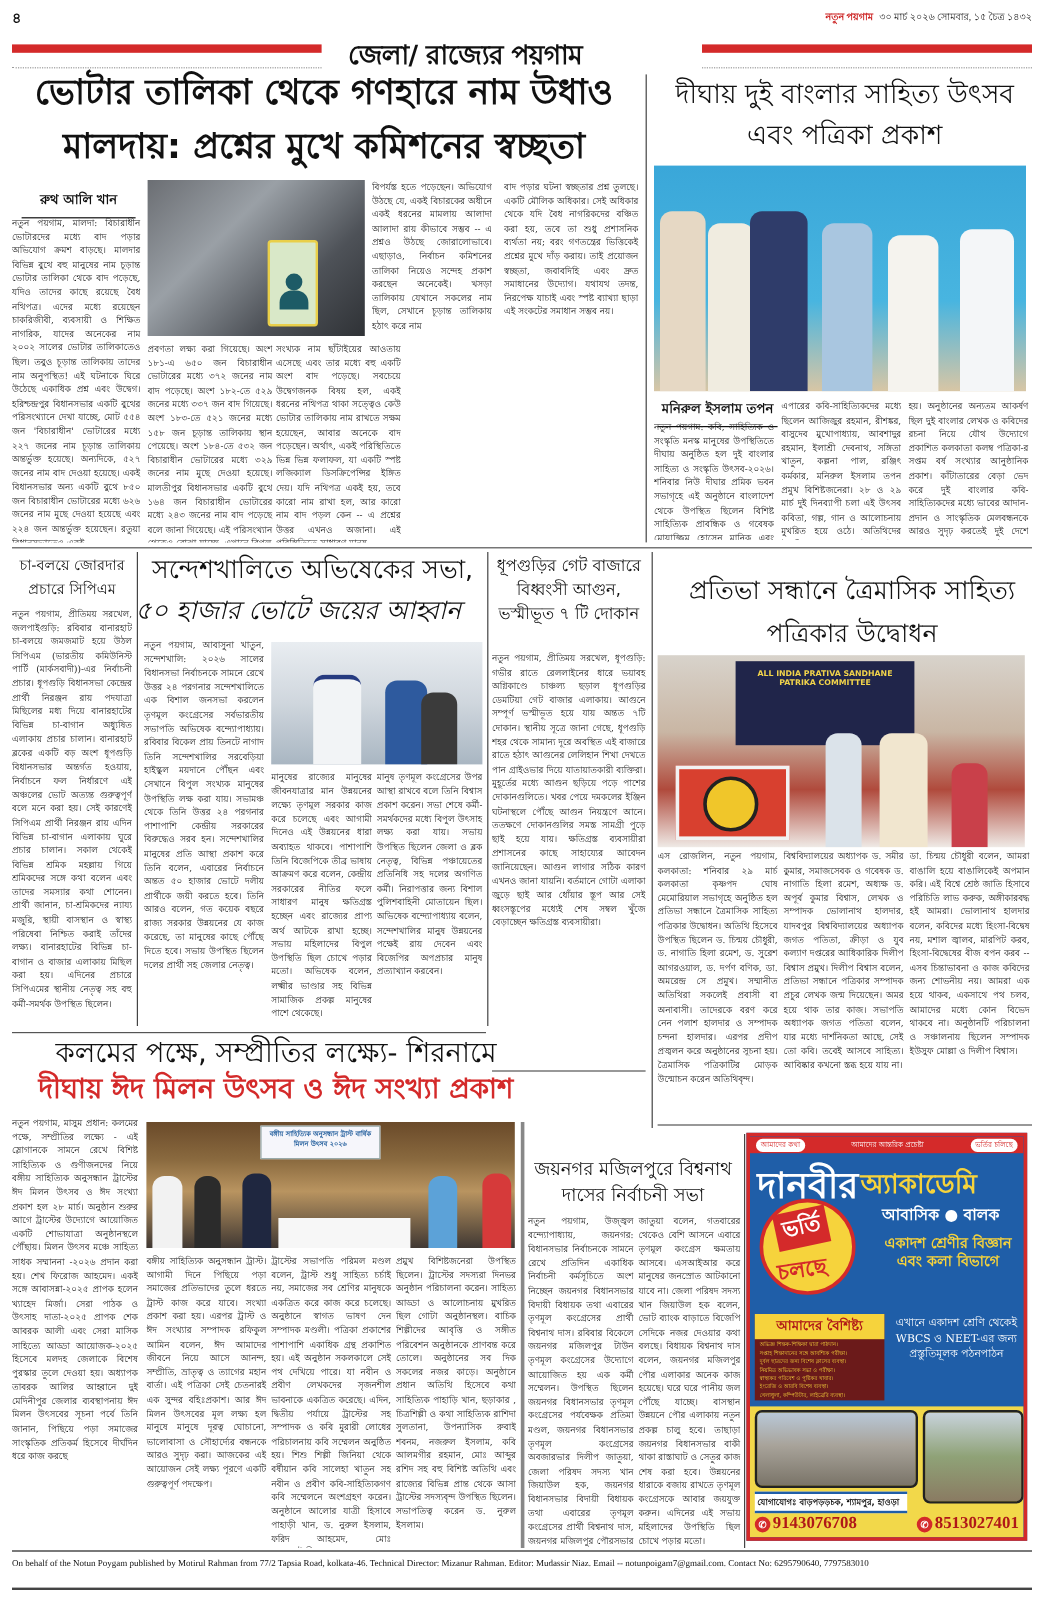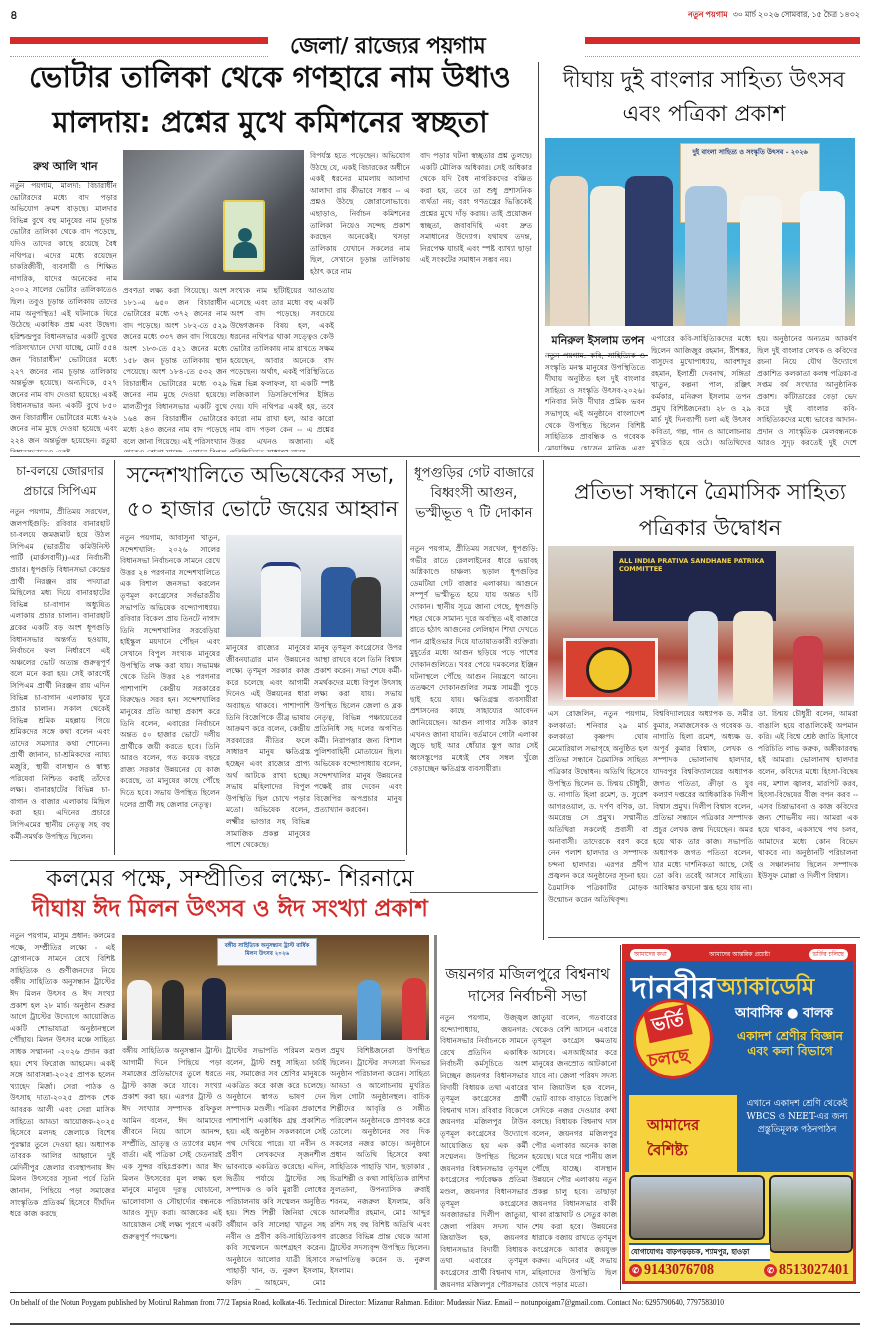--- a/index.html
+++ b/index.html
@@ -25,46 +25,46 @@
   .ph-voter { background: linear-gradient(135deg, #6b6e73 0%, #9aa0a6 35%, #4e5258 70%, #2f3236 100%); }
   .ph-voter .card { position: absolute; left: 100px; top: 50px; width: 42px; height: 72px; background: #d9e8c8; border: 2px solid #e9cf4a; border-radius: 3px; }
   .ph-voter .card .head { position: absolute; left: 13px; top: 26px; width: 14px; height: 14px; border-radius: 50%; background: #1d5b66; }
   .ph-voter .card .body2 { position: absolute; left: 8px; top: 40px; width: 24px; height: 16px; border-radius: 10px 10px 0 0; background: #1d5b66; }
   .ph-dighaa { background: linear-gradient(180deg, #3aa7d9 0%, #48b5e0 60%, #d8c6a5 100%); }
   .ph-dighaa .banner { position: absolute; left: 135px; top: 5px; width: 140px; height: 80px; background: #f4efe2; border: 1px solid #c9b98f; }
   .ph-dighaa .banner span { display: block; font-size: 6.5px; text-align: center; color: #1b3a7a; font-weight: bold; padding-top: 3px; }
   .person { position: absolute; bottom: 0; border-radius: 10px 10px 0 0; }
   .ph-sandesh { background: linear-gradient(180deg, #e9edf1 0%, #cfd6dd 50%, #a9b6c2 100%); }
   .ph-prativa { background: linear-gradient(180deg, #d8d3cb 0%, #c9b6a4 40%, #b04a3c 70%, #efeae6 100%); }
-  .ph-prativa .banner { position: absolute; left: 65px; top: 5px; width: 163px; height: 70px; background: #20254a; color: #f1d34b; font-size: 6.5px; font-weight: bold; font-family: "DejaVu Sans", sans-serif; padding: 6px; }
+  .ph-prativa .banner { position: absolute; left: 65px; top: 5px; width: 149px; height: 70px; background: #20254a; color: #f1d34b; font-size: 6.5px; font-weight: bold; font-family: "DejaVu Sans", sans-serif; padding: 6px; text-align: center; }
   .ph-prativa .podium { position: absolute; left: 15px; top: 92px; width: 95px; height: 62px; background: #d8402f; border: 3px solid #f2f2f2; }
   .ph-prativa .podium .logo { position: absolute; left: 20px; top: 6px; width: 46px; height: 46px; border-radius: 50%; background: #f0c62a; border: 3px solid #222; }
   .ph-eid { background: linear-gradient(180deg, #6a4a2a 0%, #8a6a3f 30%, #b99460 55%, #403833 100%); }
   .ph-eid .banner { position: absolute; left: 95px; top: 3px; width: 100px; height: 28px; background: #f6f6fb; border: 1px solid #9aa; font-size: 5.5px; color: #1d5a9a; text-align: center; font-weight: bold; padding-top: 3px; }
   .ph-eid .table { position: absolute; left: 110px; top: 80px; width: 110px; height: 42px; background: #f7f7f7; }
 
   .ad { background: #1f5ea8; border: 3px solid #d42a2a; overflow: hidden; }
   .ad .topstrip { position: absolute; left: 0; top: 0; right: 0; height: 14px; background: #d42a2a; color: #fff; font-size: 6px; font-family: "DejaVu Sans", sans-serif; display: flex; justify-content: space-between; align-items: center; padding: 0 5px; }
   .ad .topstrip .pill { background: #fff; color: #d42a2a; padding: 0 4px; border-radius: 6px; }
   .ad .name { position: absolute; left: 6px; top: 17px; font-size: 30px; font-weight: bold; color: #fff; font-family: "DejaVu Sans", sans-serif; }
   .ad .name2 { position: absolute; left: 92px; top: 22px; font-size: 22px; font-weight: bold; color: #f6d33c; font-family: "DejaVu Sans", sans-serif; }
   .ad .badge { position: absolute; left: 8px; top: 52px; width: 80px; height: 80px; border-radius: 50%; background: #f6d33c; border: 3px solid #d42a2a; }
   .ad .badge .b1 { position: absolute; left: 10px; top: 6px; background: #d42a2a; color: #fff; font-weight: bold; font-size: 18px; font-family: "DejaVu Sans", sans-serif; padding: 0 6px; transform: rotate(-12deg); }
   .ad .badge .b2 { position: absolute; left: 12px; top: 42px; color: #d42a2a; font-weight: bold; font-size: 18px; font-family: "DejaVu Sans", sans-serif; transform: rotate(-8deg); }
   .ad .sub1 { position: absolute; left: 110px; top: 56px; font-size: 13px; color: #fff; font-weight: bold; font-family: "DejaVu Sans", sans-serif; }
   .ad .sub2 { position: absolute; left: 100px; top: 82px; width: 130px; text-align: center; font-size: 12px; line-height: 15px; color: #f6d33c; font-weight: bold; font-family: "DejaVu Sans", sans-serif; }
   .ad .feat { position: absolute; left: 4px; top: 148px; width: 108px; height: 72px; background: #6b1a1a; }
-  .ad .feat .ftitle { background: #f6d33c; color: #b01818; font-size: 15px; font-weight: bold; text-align: left; padding: 18px; font-family: "DejaVu Sans", sans-serif; }
+  .ad .feat .ftitle { background: #f6d33c; color: #b01818; font-size: 11px; font-weight: bold; text-align: center; padding: 1px; font-family: "DejaVu Sans", sans-serif; }
   .ad .feat ul { list-style: none; padding: 2px 4px; }
   .ad .feat li { font-size: 4.5px; color: #f6d33c; line-height: 7px; white-space: nowrap; overflow: hidden; }
   .ad .rtext { position: absolute; left: 116px; top: 150px; width: 112px; text-align: center; color: #fff; font-size: 9px; line-height: 13px; font-family: "DejaVu Serif", serif; }
   .ad .yellowzone { position: absolute; left: 0; right: 0; top: 225px; bottom: 0; background: #f2d84a; }
   .ad .pic1 { position: absolute; left: 4px; top: 228px; width: 136px; height: 65px; border-radius: 6px; border: 2px solid #222; background: linear-gradient(180deg, #b9c8d8 0%, #a8a39a 45%, #7a7468 100%); }
   .ad .pic2 { position: absolute; left: 144px; top: 228px; width: 84px; height: 78px; border-radius: 6px; border: 2px solid #222; background: linear-gradient(180deg, #c8d3dc 0%, #8fa277 50%, #8a7b62 100%); }
-  .ad .contact { position: absolute; left: 4px; top: 296px; width: 141px; font-size: 7px; font-weight: bold; color: #111; background: #fff; border-top: 2px solid #1f5ea8; border-bottom: 2px solid #1f5ea8; padding: 1px 2px; font-family: "DejaVu Sans", sans-serif; }
+  .ad .contact { position: absolute; left: 4px; top: 296px; width: 127px; font-size: 7px; font-weight: bold; color: #111; background: #fff; border-top: 2px solid #1f5ea8; border-bottom: 2px solid #1f5ea8; padding: 1px 2px; font-family: "DejaVu Sans", sans-serif; }
   .ad .phones { position: absolute; left: 4px; top: 315px; right: 4px; display: flex; justify-content: space-between; }
   .ad .phone { font-size: 14px; font-weight: bold; color: #b01818; font-family: "Liberation Serif", serif; display: flex; align-items: center; gap: 2px; }
   .ad .phone .ico { width: 13px; height: 13px; border-radius: 50%; background: #d42a2a; color: #fff; font-size: 8px; display: inline-flex; align-items: center; justify-content: center; }
 
   .footer { left: 10px; right: 0; top: 1298px; font-size: 7.5px; font-family: Liberation Serif, serif; color: #111; white-space: nowrap; }
   .footrule-top { left: 10px; right: 10px; top: 1292px; border-top: 1px solid #222; }
   .footrule-bot { left: 10px; right: 10px; top: 1323px; border-top: 2px solid #444; }
 </style>
 </head>
 <body>
@@ -93,43 +93,40 @@
       <div class="body2"></div>
     </div>
 </div>
 <div class="abs body" style="left:123px;top:285px;width:104px;height:167px;">প্রবণতা লক্ষ্য করা গিয়েছে। অংশ ১৮১-এ ৬৫০ জন বিচারাধীন ভোটারের মধ্যে ৩৭২ জনের নাম বাদ পড়েছে। অংশ ১৮২-তে ৫২৯ জনের মধ্যে ৩৩৭ জন বাদ গিয়েছে। অংশ ১৮৩-তে ৫২১ জনের মধ্যে ১৫৮ জন চূড়ান্ত তালিকায় স্থান পেয়েছে। অংশ ১৮৪-তে ৫৩২ জন বিচারাধীন ভোটারের মধ্যে ৩২৯ জনের নাম মুছে দেওয়া হয়েছে। মালতীপুর বিধানসভার একটি বুথে ১৬৪ জন বিচারাধীন ভোটারের মধ্যে ২৪৩ জনের নাম বাদ পড়েছে বলে জানা গিয়েছে। এই পরিসংখ্যান থেকেও বোঝা যাচ্ছে, এখানে বিপুল</div>
 <div class="abs body" style="left:230px;top:285px;width:104px;height:167px;">সংখ্যক নাম ছাঁটাইয়ের আওতায় এসেছে এবং তার মধ্যে বহু একটি অংশ বাদ পড়েছে। সবচেয়ে উদ্বেগজনক বিষয় হল, একই ধরনের নথিপত্র থাকা সত্ত্বেও কেউ ভোটার তালিকায় নাম রাখতে সক্ষম হয়েছেন, আবার অনেকে বাদ পড়েছেন। অর্থাৎ, একই পরিস্থিতিতে ভিন্ন ভিন্ন ফলাফল, যা একটি স্পষ্ট লজিক্যাল ডিসক্রিপেন্সির ইঙ্গিত দেয়। যদি নথিপত্র একই হয়, তবে কারো নাম রাখা হল, আর কারো নাম বাদ পড়ল কেন -- এ প্রশ্নের উত্তর এখনও অজানা। এই পরিস্থিতিতে সাধারণ মানুষ</div>
 <div class="abs body" style="left:310px;top:150px;width:100px;height:302px;">বিপর্যস্ত হতে পড়েছেন। অভিযোগ উঠছে যে, একই বিচারকের অধীনে একই ধরনের মামলায় আলাদা আলাদা রায় কীভাবে সম্ভব -- এ প্রশ্নও উঠছে জোরালোভাবে। এছাড়াও, নির্বাচন কমিশনের তালিকা নিয়েও সন্দেহ প্রকাশ করছেন অনেকেই। খসড়া তালিকায় যেখানে সকলের নাম ছিল, সেখানে চূড়ান্ত তালিকায় হঠাৎ করে নাম</div>
 <div class="abs body" style="left:420px;top:150px;width:112px;height:302px;">বাদ পড়ার ঘটনা স্বচ্ছতার প্রশ্ন তুলছে। একটি মৌলিক অধিকার। সেই অধিকার থেকে যদি বৈধ নাগরিকদের বঞ্চিত করা হয়, তবে তা শুধু প্রশাসনিক ব্যর্থতা নয়; বরং গণতন্ত্রের ভিত্তিকেই প্রশ্নের মুখে দাঁড় করায়। তাই প্রয়োজন স্বচ্ছতা, জবাবদিহি এবং দ্রুত সমাধানের উদ্যোগ। যথাযথ তদন্ত, নিরপেক্ষ যাচাই এবং স্পষ্ট ব্যাখ্যা ছাড়া এই সংকটের সমাধান সম্ভব নয়।</div>
 
 <div class="abs headline" style="left:545px;top:63px;width:318px;font-size:22px;line-height:34px;font-weight:normal;">দীঘায় দুই বাংলার সাহিত্য উৎসব এবং পত্রিকা প্রকাশ</div>
 <div class="abs photo ph-dighaa" style="left:545px;top:138px;width:310px;height:188px;">
-  <div class="banner">
-      <span>দুই বাংলা সাহিত্য ও সংস্কৃতি উৎসব - ২০২৬</span>
-    </div>
   <div class="person" style="left:5px;width:38px;height:150px;background:#e6d8c4;"></div>
   <div class="person" style="left:45px;width:38px;height:140px;background:#f0ece0;"></div>
   <div class="person" style="left:80px;width:48px;height:150px;background:#2f3c6a;"></div>
   <div class="person" style="left:140px;width:42px;height:140px;background:#a9c6e0;"></div>
   <div class="person" style="left:195px;width:42px;height:130px;background:#f5f3ee;"></div>
   <div class="person" style="left:255px;width:45px;height:135px;background:#f4f6f8;"></div>
 </div>
 <div class="abs byline" style="left:548px;top:332px;width:100px;">মনিরুল ইসলাম তপন</div>
 <div class="abs body" style="left:545px;top:350px;width:100px;height:100px;">নতুন পয়গাম: কবি, সাহিত্যিক ও সংস্কৃতি মনস্ক মানুষের উপস্থিতিতে দীঘায় অনুষ্ঠিত হল দুই বাংলার সাহিত্য ও সংস্কৃতি উৎসব-২০২৬। শনিবার নিউ দীঘার প্রমিক ভবন সভাগৃহে এই অনুষ্ঠানে বাংলাদেশ থেকে উপস্থিত ছিলেন বিশিষ্ট সাহিত্যিক প্রাবন্ধিক ও গবেষক মোয়াজ্জিম হোসেন মানিক এবং কবি আব্দুল গনি মিয়া।</div>
 <div class="abs body" style="left:651px;top:333px;width:100px;height:117px;">এপারের কবি-সাহিত্যিকদের মধ্যে ছিলেন আজিজুর রহমান, রীশঙ্কর, বাসুদেব মুখোপাধ্যায়, আবশাদুর রহমান, ইলাশ্রী দেবনাথ, সঙ্গিতা খাতুন, কল্পনা পাল, রঞ্জিৎ কর্মকার, মনিরুল ইসলাম তপন প্রমুখ বিশিষ্টজনেরা। ২৮ ও ২৯ মার্চ দুই দিনব্যাপী চলা এই উৎসব কবিতা, গল্প, গান ও আলোচনায় মুখরিত হয়ে ওঠে। অতিথিদের উত্তরীয় ও স্মারকচিহ্ন দিয়ে সম্মানিত করা</div>
 <div class="abs body" style="left:757px;top:333px;width:100px;height:117px;">হয়। অনুষ্ঠানের অন্যতম আকর্ষণ ছিল দুই বাংলার লেখক ও কবিদের রচনা নিয়ে যৌথ উদ্যোগে প্রকাশিত কলকাতা কলম্ব পত্রিকা-র সপ্তম বর্ষ সংখ্যার আনুষ্ঠানিক প্রকাশ। কাঁটাতারের বেড়া ভেদ করে দুই বাংলার কবি-সাহিত্যিকদের মধ্যে ভাবের আদান-প্রদান ও সাংস্কৃতিক মেলবন্ধনকে আরও সুদৃঢ় করতেই দুই দেশে পর্যায়ক্রমে এমন উৎসবের আয়োজন করা হয়।</div>
 
 <div class="abs hrule" style="left:10px;width:850px;top:456px;"></div>
 
 <div class="abs headline" style="left:10px;top:461px;width:100px;font-size:12px;line-height:20px;font-weight:normal;">চা-বলয়ে জোরদার প্রচারে সিপিএম</div>
 <div class="abs body" style="left:10px;top:506px;width:100px;height:350px;">নতুন পয়গাম, প্রীতিময় সরখেল, জলপাইগুড়ি: রবিবার বানারহাট চা-বলয়ে জমজমাট হয়ে উঠল সিপিএম (ভারতীয় কমিউনিস্ট পার্টি (মার্কসবাদী))-এর নির্বাচনী প্রচার। ধূপগুড়ি বিধানসভা কেন্দ্রের প্রার্থী নিরঞ্জন রায় পদযাত্রা মিছিলের মধ্য দিয়ে বানারহাটের বিভিন্ন চা-বাগান অধ্যুষিত এলাকায় প্রচার চালান। বানারহাট ব্লকের একটি বড় অংশ ধূপগুড়ি বিধানসভার অন্তর্গত হওয়ায়, নির্বাচনে ফল নির্ধারণে এই অঞ্চলের ভোট অত্যন্ত গুরুত্বপূর্ণ বলে মনে করা হয়। সেই কারণেই সিপিএম প্রার্থী নিরঞ্জন রায় এদিন বিভিন্ন চা-বাগান এলাকায় ঘুরে প্রচার চালান। সকাল থেকেই বিভিন্ন শ্রমিক মহল্লায় গিয়ে শ্রমিকদের সঙ্গে কথা বলেন এবং তাদের সমস্যার কথা শোনেন। প্রার্থী জানান, চা-শ্রমিকদের ন্যায্য মজুরি, স্থায়ী বাসস্থান ও স্বাস্থ্য পরিষেবা নিশ্চিত করাই তাঁদের লক্ষ্য। বানারহাটের বিভিন্ন চা-বাগান ও বাজার এলাকায় মিছিল করা হয়। এদিনের প্রচারে সিপিএমের স্থানীয় নেতৃত্ব সহ বহু কর্মী-সমর্থক উপস্থিত ছিলেন।</div>
 <div class="abs vrule" style="left:114px;top:460px;height:395px;"></div>
 
 <div class="abs headline" style="left:118px;top:462px;width:285px;font-size:21px;line-height:26px;font-weight:normal;">সন্দেশখালিতে অভিষেকের সভা,</div>
-<div class="abs headline" style="left:120px;top:496px;width:285px;font-size:21px;line-height:26px;font-weight:normal;">৫০ হাজার ভোটে জয়ের আহ্বান</div>
+<div class="abs headline" style="left:106px;top:496px;width:285px;font-size:21px;line-height:26px;font-weight:normal;font-style:italic;">৫০ হাজার ভোটে জয়ের আহ্বান</div>
 <div class="abs body" style="left:120px;top:532px;width:100px;height:324px;">নতুন পয়গাম, আবাসুনা খাতুন, সন্দেশখালি: ২০২৬ সালের বিধানসভা নির্বাচনকে সামনে রেখে উত্তর ২৪ পরগনার সন্দেশখালিতে এক বিশাল জনসভা করলেন তৃণমূল কংগ্রেসের সর্বভারতীয় সভাপতি অভিষেক বন্দ্যোপাধ্যায়। রবিবার বিকেল প্রায় তিনটে নাগাদ তিনি সন্দেশখালির সরবেড়িয়া হাইস্কুল ময়দানে পৌঁছন এবং সেখানে বিপুল সংখ্যক মানুষের উপস্থিতি লক্ষ করা যায়। সভামঞ্চ থেকে তিনি উত্তর ২৪ পরগনার পাশাপাশি কেন্দ্রীয় সরকারের বিরুদ্ধেও সরব হন। সন্দেশখালির মানুষের প্রতি আস্থা প্রকাশ করে তিনি বলেন, এবারের নির্বাচনে অন্তত ৫০ হাজার ভোটে দলীয় প্রার্থীকে জয়ী করতে হবে। তিনি আরও বলেন, গত কয়েক বছরে রাজ্য সরকার উন্নয়নের যে কাজ করেছে, তা মানুষের কাছে পৌঁছে দিতে হবে। সভায় উপস্থিত ছিলেন দলের প্রার্থী সহ জেলার নেতৃত্ব।</div>
 <div class="abs photo ph-sandesh" style="left:226px;top:535px;width:176px;height:102px;">
   <div class="person" style="left:35px;width:40px;height:75px;background:#f2f4f6;border-top:4px solid #263b80;"></div>
   <div class="person" style="left:95px;width:35px;height:70px;background:#2e5a9e;"></div>
   <div class="person" style="left:125px;width:30px;height:60px;background:#3b3b3b;"></div>
 </div>
 <div class="abs body" style="left:226px;top:642px;width:84px;height:214px;">মানুষের রাজ্যের মানুষের জীবনযাত্রার মান উন্নয়নের লক্ষ্যে তৃণমূল সরকার কাজ করে চলেছে এবং আগামী দিনেও এই উন্নয়নের ধারা অব্যাহত থাকবে। পাশাপাশি তিনি বিজেপিকে তীব্র ভাষায় আক্রমণ করে বলেন, কেন্দ্রীয় সরকারের নীতির ফলে সাধারণ মানুষ ক্ষতিগ্রস্ত হচ্ছেন এবং রাজ্যের প্রাপ্য অর্থ আটকে রাখা হচ্ছে। সভায় মহিলাদের বিপুল উপস্থিতি ছিল চোখে পড়ার মতো। অভিষেক বলেন, লক্ষ্মীর ভাণ্ডার সহ বিভিন্ন সামাজিক প্রকল্প মানুষের পাশে থেকেছে।</div>
 <div class="abs body" style="left:314px;top:642px;width:88px;height:214px;">মানুষ তৃণমূল কংগ্রেসের উপর আস্থা রাখবে বলে তিনি বিশ্বাস প্রকাশ করেন। সভা শেষে কর্মী-সমর্থকদের মধ্যে বিপুল উৎসাহ লক্ষ্য করা যায়। সভায় উপস্থিত ছিলেন জেলা ও ব্লক নেতৃত্ব, বিভিন্ন পঞ্চায়েতের প্রতিনিধি সহ দলের অগণিত কর্মী। নিরাপত্তার জন্য বিশাল পুলিশবাহিনী মোতায়েন ছিল। অভিষেক বন্দ্যোপাধ্যায় বলেন, সন্দেশখালির মানুষ উন্নয়নের পক্ষেই রায় দেবেন এবং বিজেপির অপপ্রচার মানুষ প্রত্যাখ্যান করবেন।</div>
 <div class="abs vrule" style="left:406px;top:460px;height:395px;"></div>
 

